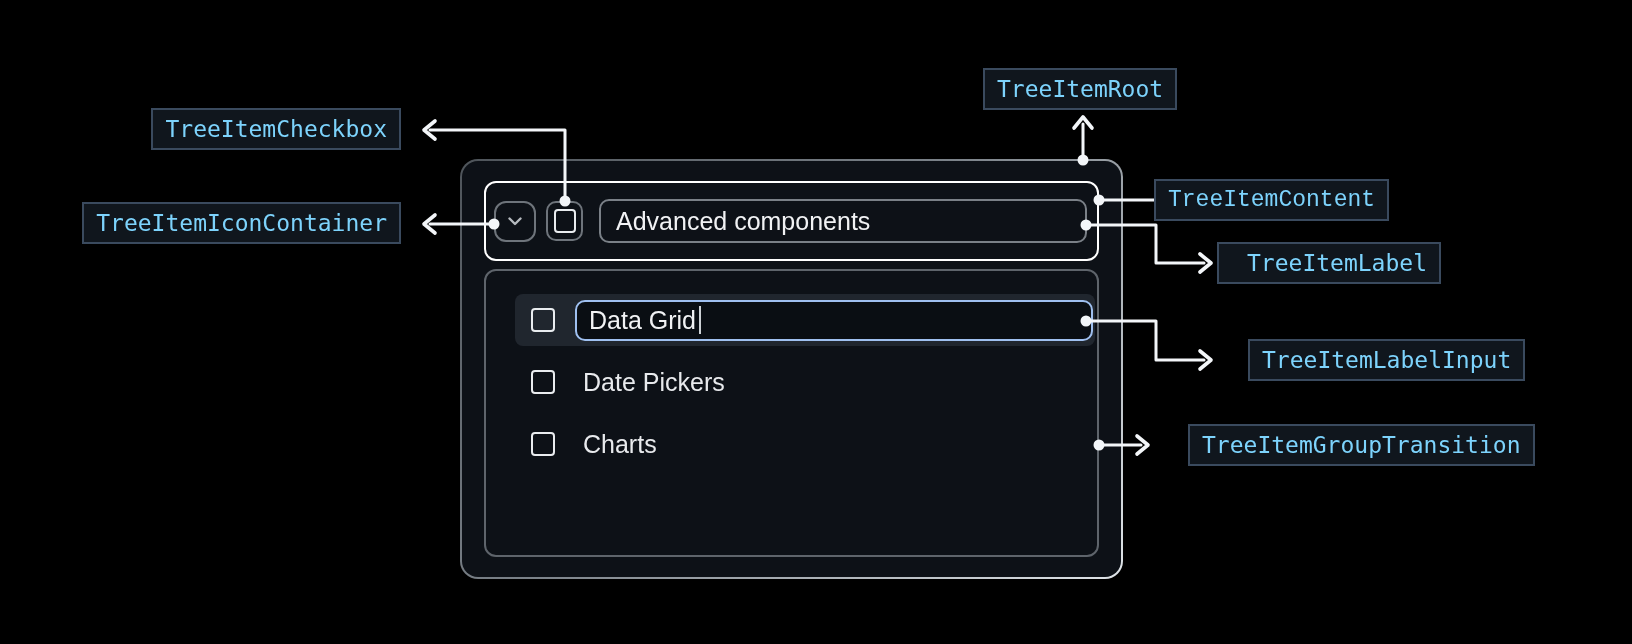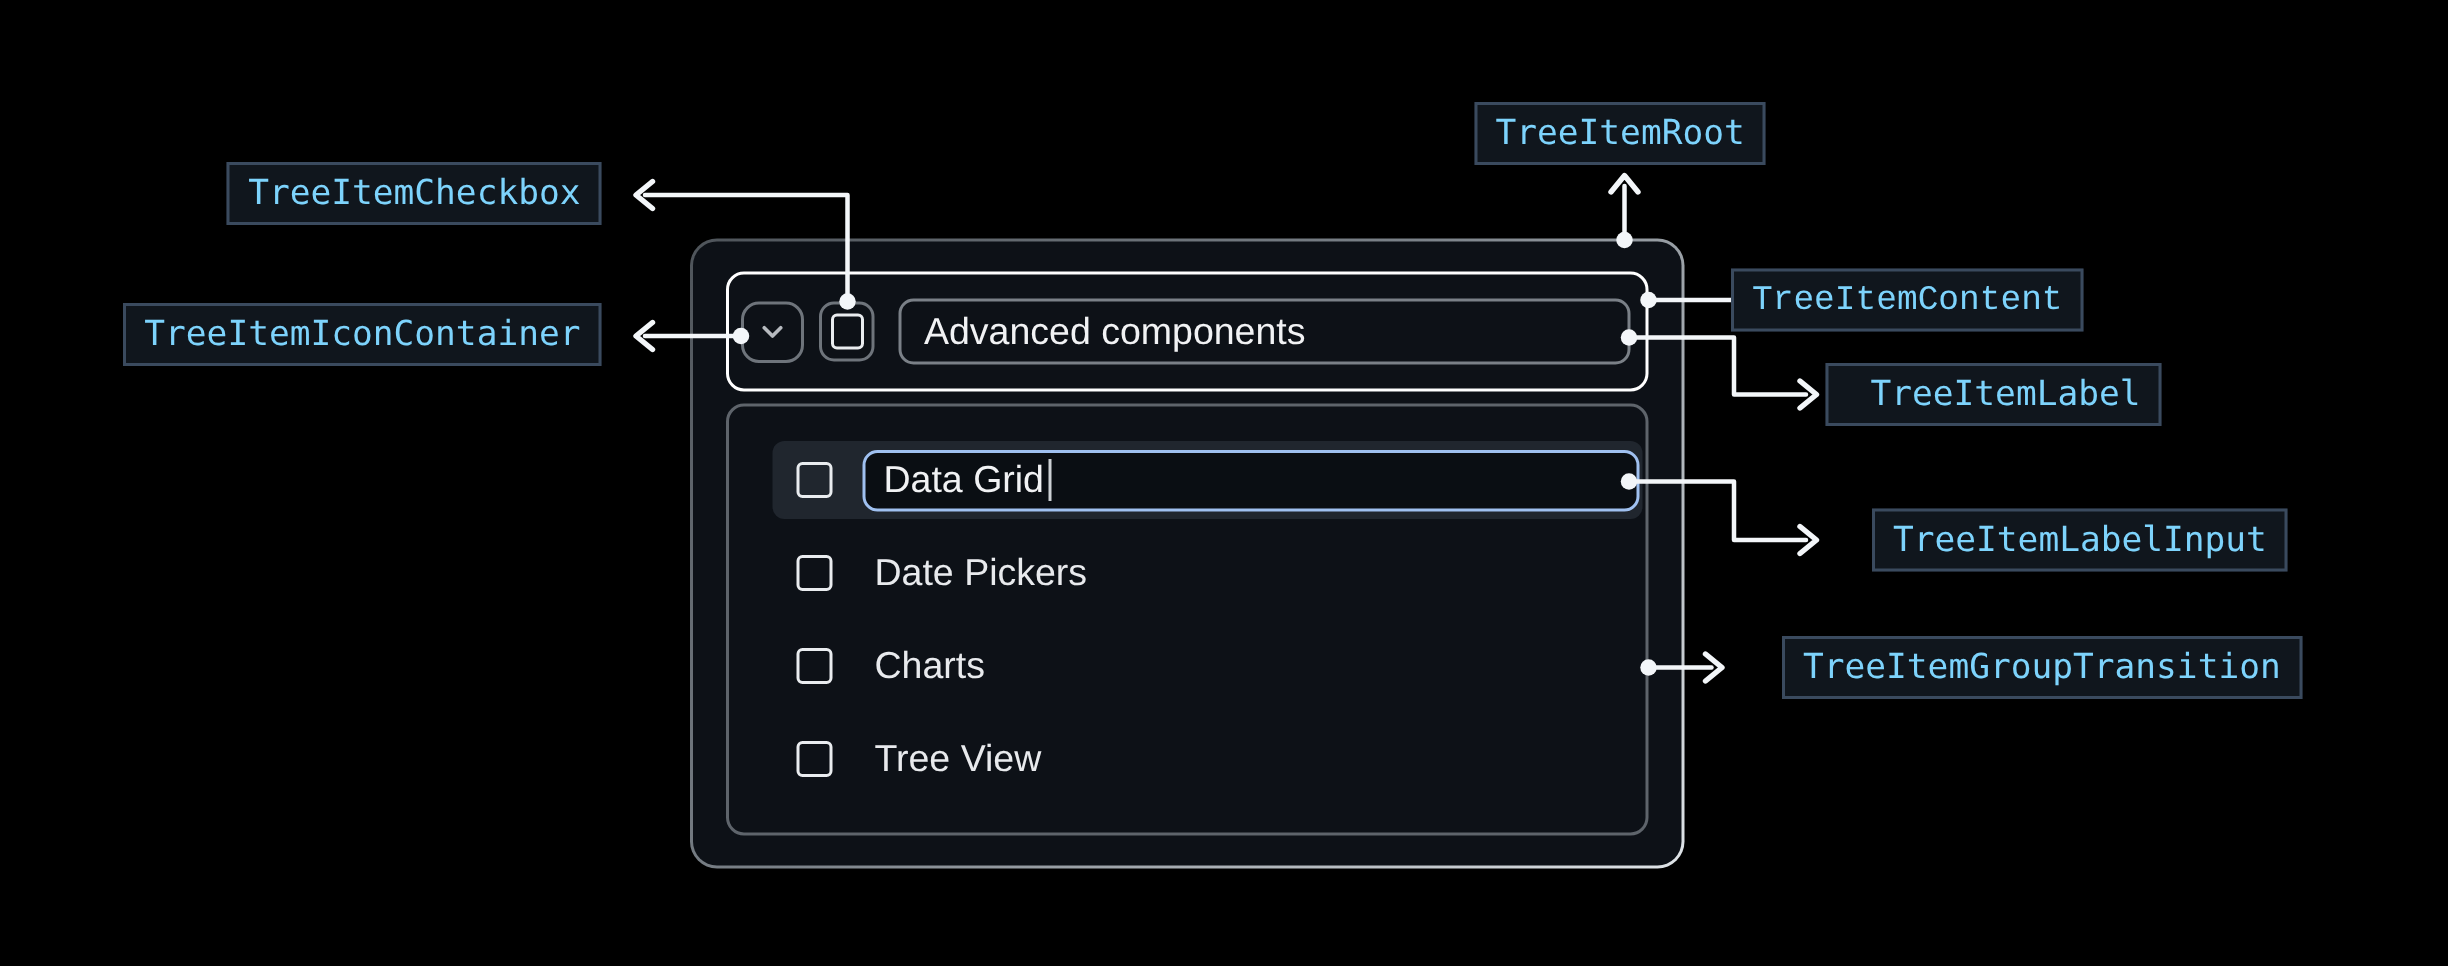--- a/index.html
+++ b/index.html
@@ -85,24 +85,20 @@
       <div class="row">
         <div class="row-checkbox"></div>
         <span class="row-label">Date Pickers</span>
       </div>
 
       <div class="row">
         <div class="row-checkbox"></div>
         <span class="row-label">Charts</span>
       </div>
 
-      <div class="row">
-        <div class="row-checkbox"></div>
-        <span class="row-label">Tree View</span>
-      </div>
 
     </div>
   </div>
 </div>
 
 <div class="tag" style="right:1231px;top:108px;">TreeItemCheckbox</div>
 <div class="tag" style="right:1231px;top:202px;">TreeItemIconContainer</div>
 <div class="tag" style="left:983px;top:68px;">TreeItemRoot</div>
 <div class="tag" style="left:1154px;top:179px;font-family:Liberation Mono, monospace;">TreeItemContent</div>
 <div class="tag" style="left:1217px;top:242px;padding-left:28px;">TreeItemLabel</div>

